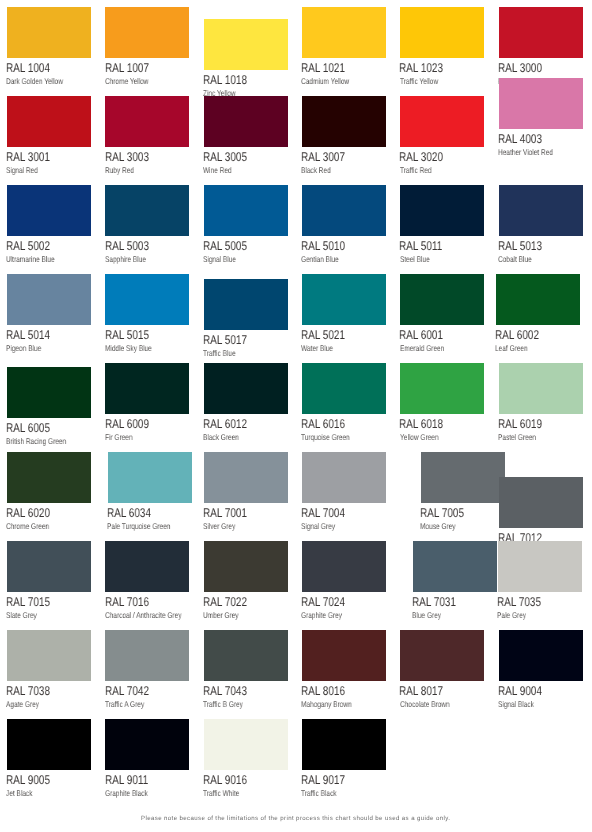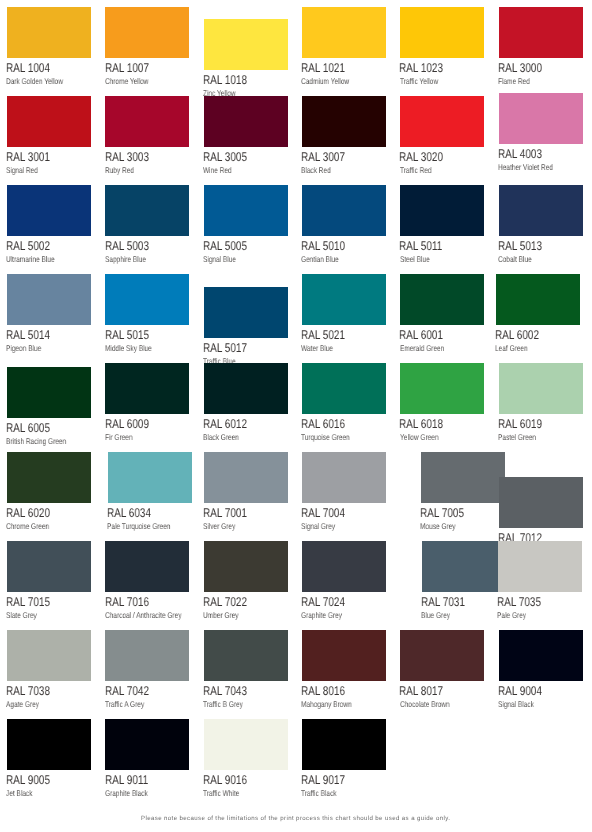--- a/index.html
+++ b/index.html
@@ -74,21 +74,21 @@
   <div class="cell" style="left:301.9px;top:95.99px">
     <div class="chip" style="background: rgb(37, 2, 1);"></div>
     <div class="code"><span>RAL 3007</span></div>
     <div class="nm"><span>Black Red</span></div>
   </div>
   <div class="cell" style="left:400.2px;top:95.99px">
     <div class="chip" style="background: rgb(237, 28, 36);"></div>
     <div class="code"><span>RAL 3020</span></div>
     <div class="nm"><span>Traffic Red</span></div>
   </div>
-  <div class="cell" style="left:498.5px;top:93px">
+  <div class="cell" style="left:498.5px;top:78px">
     <div class="chip" style="background: rgb(217, 119, 168);"></div>
     <div class="code"><span>RAL 4003</span></div>
     <div class="nm"><span>Heather Violet Red</span></div>
   </div>
   <div class="cell" style="left:7px;top:184.98px">
     <div class="chip" style="background: rgb(10, 52, 120);"></div>
     <div class="code"><span>RAL 5002</span></div>
     <div class="nm"><span>Ultramarine Blue</span></div>
   </div>
   <div class="cell" style="left:105.3px;top:184.98px">
@@ -119,21 +119,21 @@
   <div class="cell" style="left:7px;top:273.96999999999997px">
     <div class="chip" style="background: rgb(103, 132, 159);"></div>
     <div class="code"><span>RAL 5014</span></div>
     <div class="nm"><span>Pigeon Blue</span></div>
   </div>
   <div class="cell" style="left:105.3px;top:273.96999999999997px">
     <div class="chip" style="background: rgb(0, 124, 186);"></div>
     <div class="code"><span>RAL 5015</span></div>
     <div class="nm"><span>Middle Sky Blue</span></div>
   </div>
-  <div class="cell" style="left:203.6px;top:287px">
+  <div class="cell" style="left:203.6px;top:279px">
     <div class="chip" style="background: rgb(0, 70, 111);"></div>
     <div class="code"><span>RAL 5017</span></div>
     <div class="nm"><span>Traffic Blue</span></div>
   </div>
   <div class="cell" style="left:301.9px;top:273.96999999999997px">
     <div class="chip" style="background: rgb(0, 122, 128);"></div>
     <div class="code"><span>RAL 5021</span></div>
     <div class="nm"><span>Water Blue</span></div>
   </div>
   <div class="cell" style="left:400.2px;top:273.96999999999997px">
@@ -219,21 +219,21 @@
   <div class="cell" style="left:203.6px;top:540.9399999999999px">
     <div class="chip" style="background: rgb(60, 58, 50);"></div>
     <div class="code"><span>RAL 7022</span></div>
     <div class="nm"><span>Umber Grey</span></div>
   </div>
   <div class="cell" style="left:301.9px;top:540.9399999999999px">
     <div class="chip" style="background: rgb(55, 59, 68);"></div>
     <div class="code"><span>RAL 7024</span></div>
     <div class="nm"><span>Graphite Grey</span></div>
   </div>
-  <div class="cell" style="left:422px;top:540.9399999999999px">
+  <div class="cell" style="left:413px;top:540.9399999999999px">
     <div class="chip" style="background: rgb(74, 94, 107);"></div>
     <div class="code"><span>RAL 7031</span></div>
     <div class="nm"><span>Blue Grey</span></div>
   </div>
   <div class="cell" style="left:498px;top:540.9399999999999px">
     <div class="chip" style="background: rgb(200, 199, 194);"></div>
     <div class="code"><span>RAL 7035</span></div>
     <div class="nm"><span>Pale Grey</span></div>
   </div>
   <div class="cell" style="left:7px;top:629.93px">

